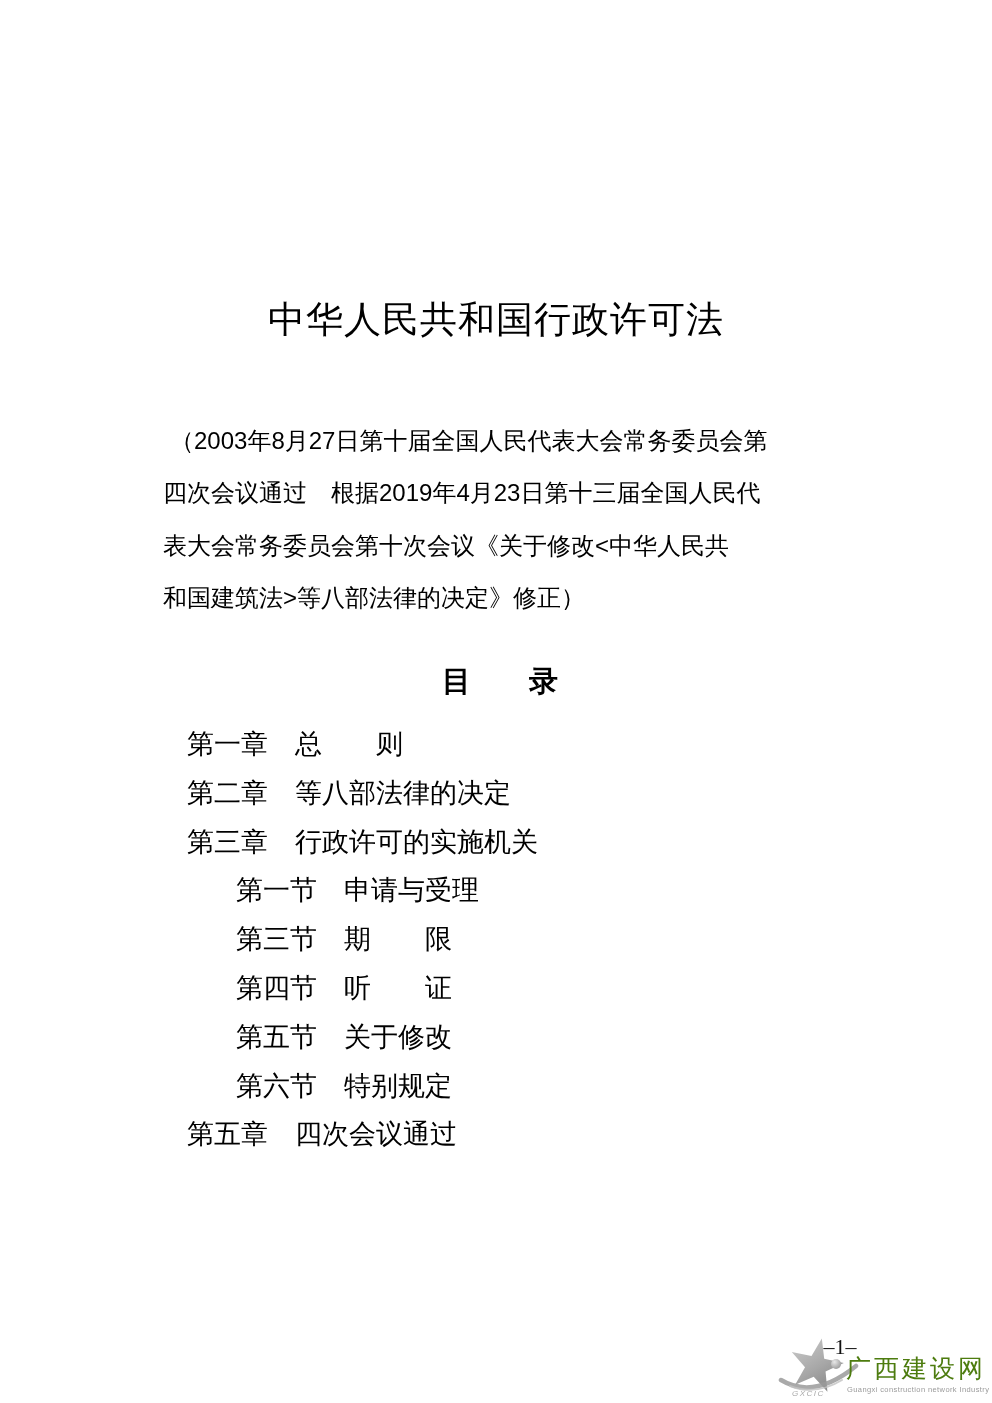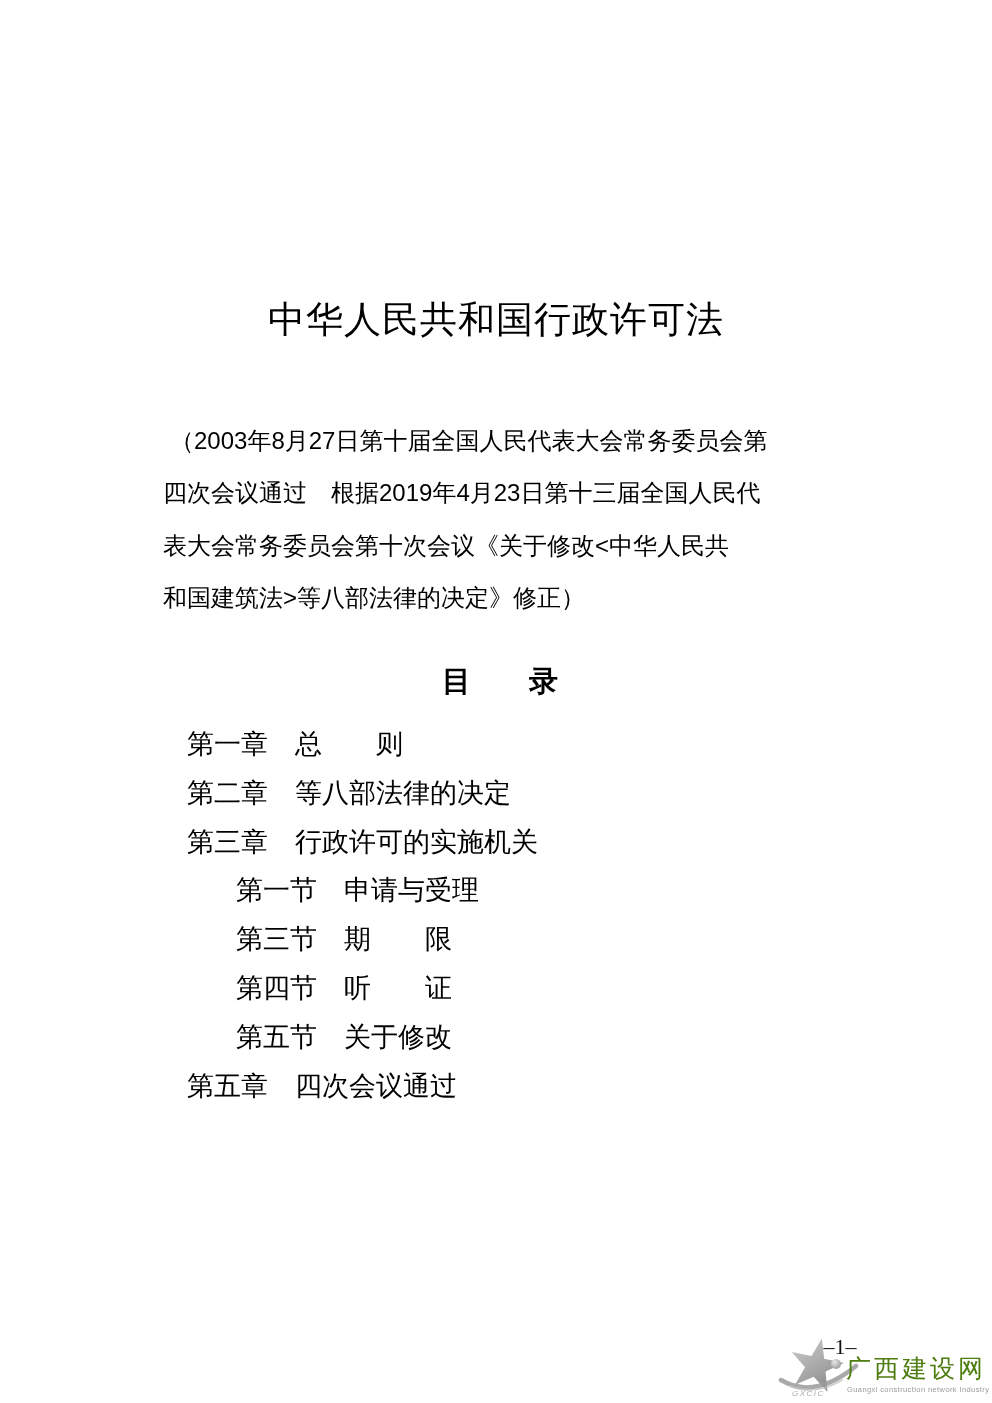--- a/index.html
+++ b/index.html
@@ -121,20 +121,21 @@
   <div class="toc-heading">目　　录</div>
 
   <div class="toc">
     <div class="toc-row"><span>第一章</span><span class="toc-title">总　　则</span></div>
     <div class="toc-row"><span>第二章</span><span class="toc-title">等八部法律的决定</span></div>
     <div class="toc-row"><span>第三章</span><span class="toc-title">行政许可的实施机关</span></div>
     <div class="toc-row sec"><span>第一节</span><span class="toc-title">申请与受理</span></div>
     <div class="toc-row sec"><span>第三节</span><span class="toc-title">期　　限</span></div>
     <div class="toc-row sec"><span>第四节</span><span class="toc-title">听　　证</span></div>
     <div class="toc-row sec"><span>第五节</span><span class="toc-title">关于修改</span></div>
+    <div class="toc-row sec"><span>第六节</span><span class="toc-title">特别规定</span></div>
     <div class="toc-row"><span>第五章</span><span class="toc-title">四次会议通过</span></div>
   </div>
 
   <div class="page-number">–1–</div>
 
   <div class="logo">
     <svg class="logo-star" width="105" height="64" viewBox="0 0 105 64">
       <defs>
         <linearGradient id="starGrad" x1="0" y1="0" x2="1" y2="1">
           <stop offset="0" stop-color="#cfcfcf"></stop>

